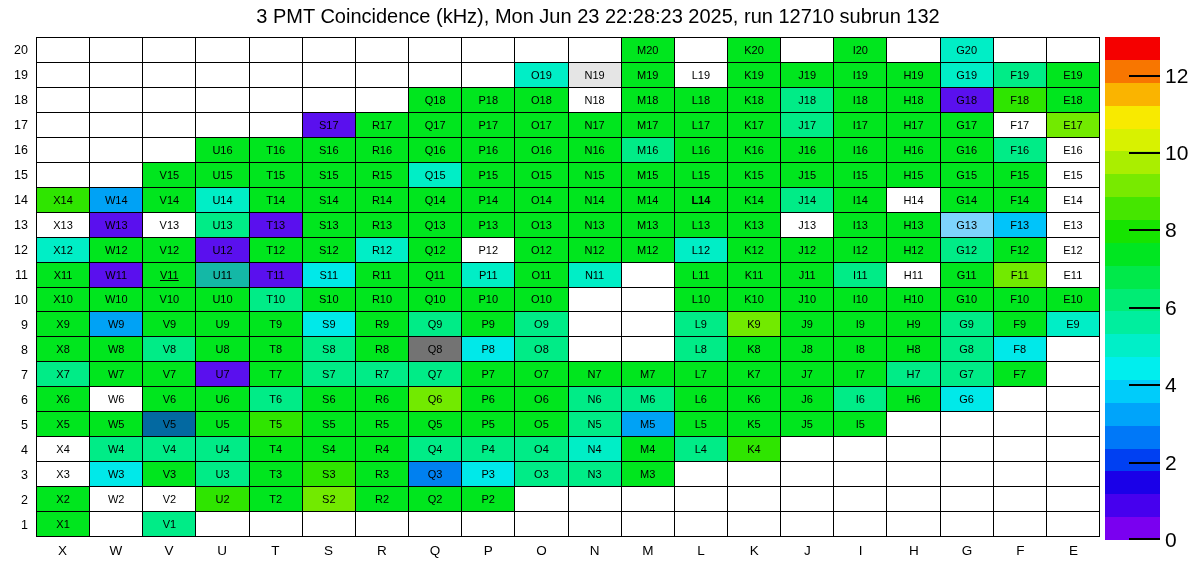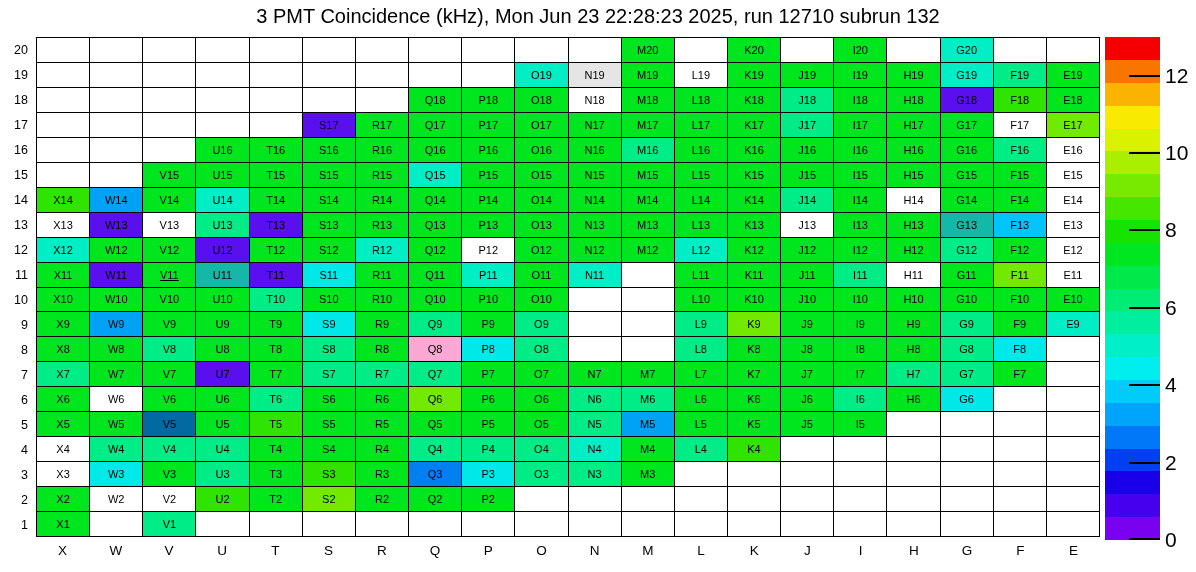--- a/index.html
+++ b/index.html
@@ -179,21 +179,21 @@
       <div class="c-cell" style="background: rgb(0, 230, 30);">V14</div>
       <div class="c-cell" style="background: rgb(0, 238, 198);">U14</div>
       <div class="c-cell" style="background: rgb(0, 230, 30);">T14</div>
       <div class="c-cell" style="background: rgb(0, 230, 30);">S14</div>
       <div class="c-cell" style="background: rgb(0, 230, 30);">R14</div>
       <div class="c-cell" style="background: rgb(0, 230, 30);">Q14</div>
       <div class="c-cell" style="background: rgb(0, 230, 30);">P14</div>
       <div class="c-cell" style="background: rgb(0, 230, 30);">O14</div>
       <div class="c-cell" style="background: rgb(0, 230, 30);">N14</div>
       <div class="c-cell" style="background: rgb(0, 230, 30);">M14</div>
-      <div class="c-cell" style="background: rgb(0, 230, 30);">L14</div>
+      <div class="c-cell" style="background: rgb(0, 230, 30); font-weight: bold;">L14</div>
       <div class="c-cell" style="background: rgb(0, 230, 30);">K14</div>
       <div class="c-cell" style="background: rgb(0, 236, 135);">J14</div>
       <div class="c-cell" style="background: rgb(0, 230, 30);">I14</div>
       <div class="c-cell" style="background: rgb(255, 255, 255);">H14</div>
       <div class="c-cell" style="background: rgb(0, 230, 30);">G14</div>
       <div class="c-cell" style="background: rgb(0, 230, 30);">F14</div>
       <div class="c-cell" style="background: rgb(255, 255, 255);">E14</div>
       <div class="c-cell" style="background: rgb(255, 255, 255);">X13</div>
       <div class="c-cell" style="background: rgb(90, 16, 238);">W13</div>
       <div class="c-cell" style="background: rgb(255, 255, 255);">V13</div>
@@ -204,21 +204,21 @@
       <div class="c-cell" style="background: rgb(0, 230, 30);">Q13</div>
       <div class="c-cell" style="background: rgb(0, 230, 30);">P13</div>
       <div class="c-cell" style="background: rgb(0, 230, 30);">O13</div>
       <div class="c-cell" style="background: rgb(0, 230, 30);">N13</div>
       <div class="c-cell" style="background: rgb(0, 230, 30);">M13</div>
       <div class="c-cell" style="background: rgb(0, 230, 30);">L13</div>
       <div class="c-cell" style="background: rgb(0, 230, 30);">K13</div>
       <div class="c-cell" style="background: rgb(255, 255, 255);">J13</div>
       <div class="c-cell" style="background: rgb(0, 230, 30);">I13</div>
       <div class="c-cell" style="background: rgb(0, 230, 30);">H13</div>
-      <div class="c-cell" style="background: #14b8a6;">G13</div>
+      <div class="c-cell" style="background: #7dd3fc;">G13</div>
       <div class="c-cell" style="background: rgb(0, 196, 250);">F13</div>
       <div class="c-cell" style="background: rgb(255, 255, 255);">E13</div>
       <div class="c-cell" style="background: rgb(0, 238, 198);">X12</div>
       <div class="c-cell" style="background: rgb(0, 230, 30);">W12</div>
       <div class="c-cell" style="background: rgb(0, 230, 30);">V12</div>
       <div class="c-cell" style="background: rgb(90, 16, 238);">U12</div>
       <div class="c-cell" style="background: rgb(0, 230, 30);">T12</div>
       <div class="c-cell" style="background: rgb(0, 230, 30);">S12</div>
       <div class="c-cell" style="background: rgb(0, 238, 198);">R12</div>
       <div class="c-cell" style="background: rgb(0, 230, 30);">Q12</div>
@@ -294,21 +294,21 @@
       <div class="c-cell" style="background: rgb(0, 236, 135);">G9</div>
       <div class="c-cell" style="background: rgb(0, 230, 30);">F9</div>
       <div class="c-cell" style="background: rgb(0, 238, 198);">E9</div>
       <div class="c-cell" style="background: rgb(0, 230, 30);">X8</div>
       <div class="c-cell" style="background: rgb(0, 230, 30);">W8</div>
       <div class="c-cell" style="background: rgb(0, 236, 135);">V8</div>
       <div class="c-cell" style="background: rgb(0, 230, 30);">U8</div>
       <div class="c-cell" style="background: rgb(0, 230, 30);">T8</div>
       <div class="c-cell" style="background: rgb(0, 236, 135);">S8</div>
       <div class="c-cell" style="background: rgb(0, 230, 30);">R8</div>
-      <div class="c-cell" style="background: #f9a8d4; text-align: right;">Q8</div>
+      <div class="c-cell" style="background: #737373; text-align: right;">Q8</div>
       <div class="c-cell" style="background: rgb(0, 233, 233);">P8</div>
       <div class="c-cell" style="background: rgb(0, 236, 135);">O8</div>
       <div class="c-cell"></div>
       <div class="c-cell"></div>
       <div class="c-cell" style="background: rgb(0, 236, 135);">L8</div>
       <div class="c-cell" style="background: rgb(0, 230, 30);">K8</div>
       <div class="c-cell" style="background: rgb(0, 230, 30);">J8</div>
       <div class="c-cell" style="background: rgb(0, 230, 30);">I8</div>
       <div class="c-cell" style="background: rgb(0, 230, 30);">H8</div>
       <div class="c-cell" style="background: rgb(0, 236, 135);">G8</div>

